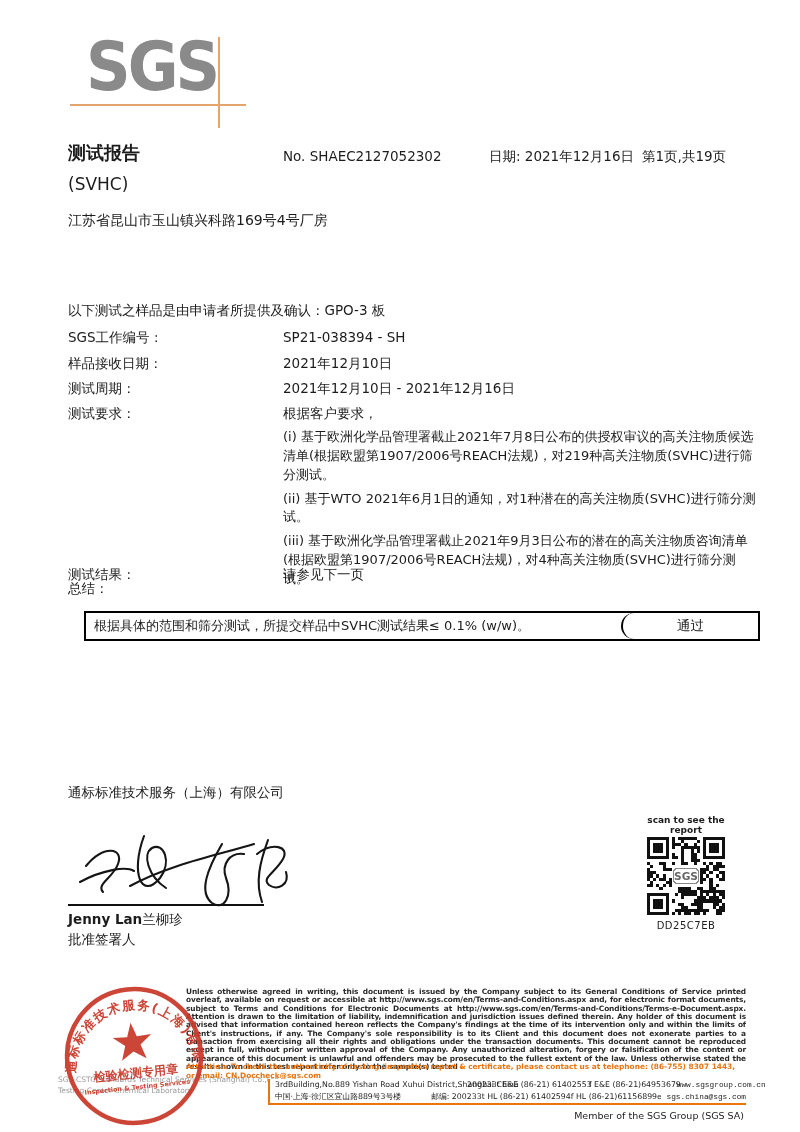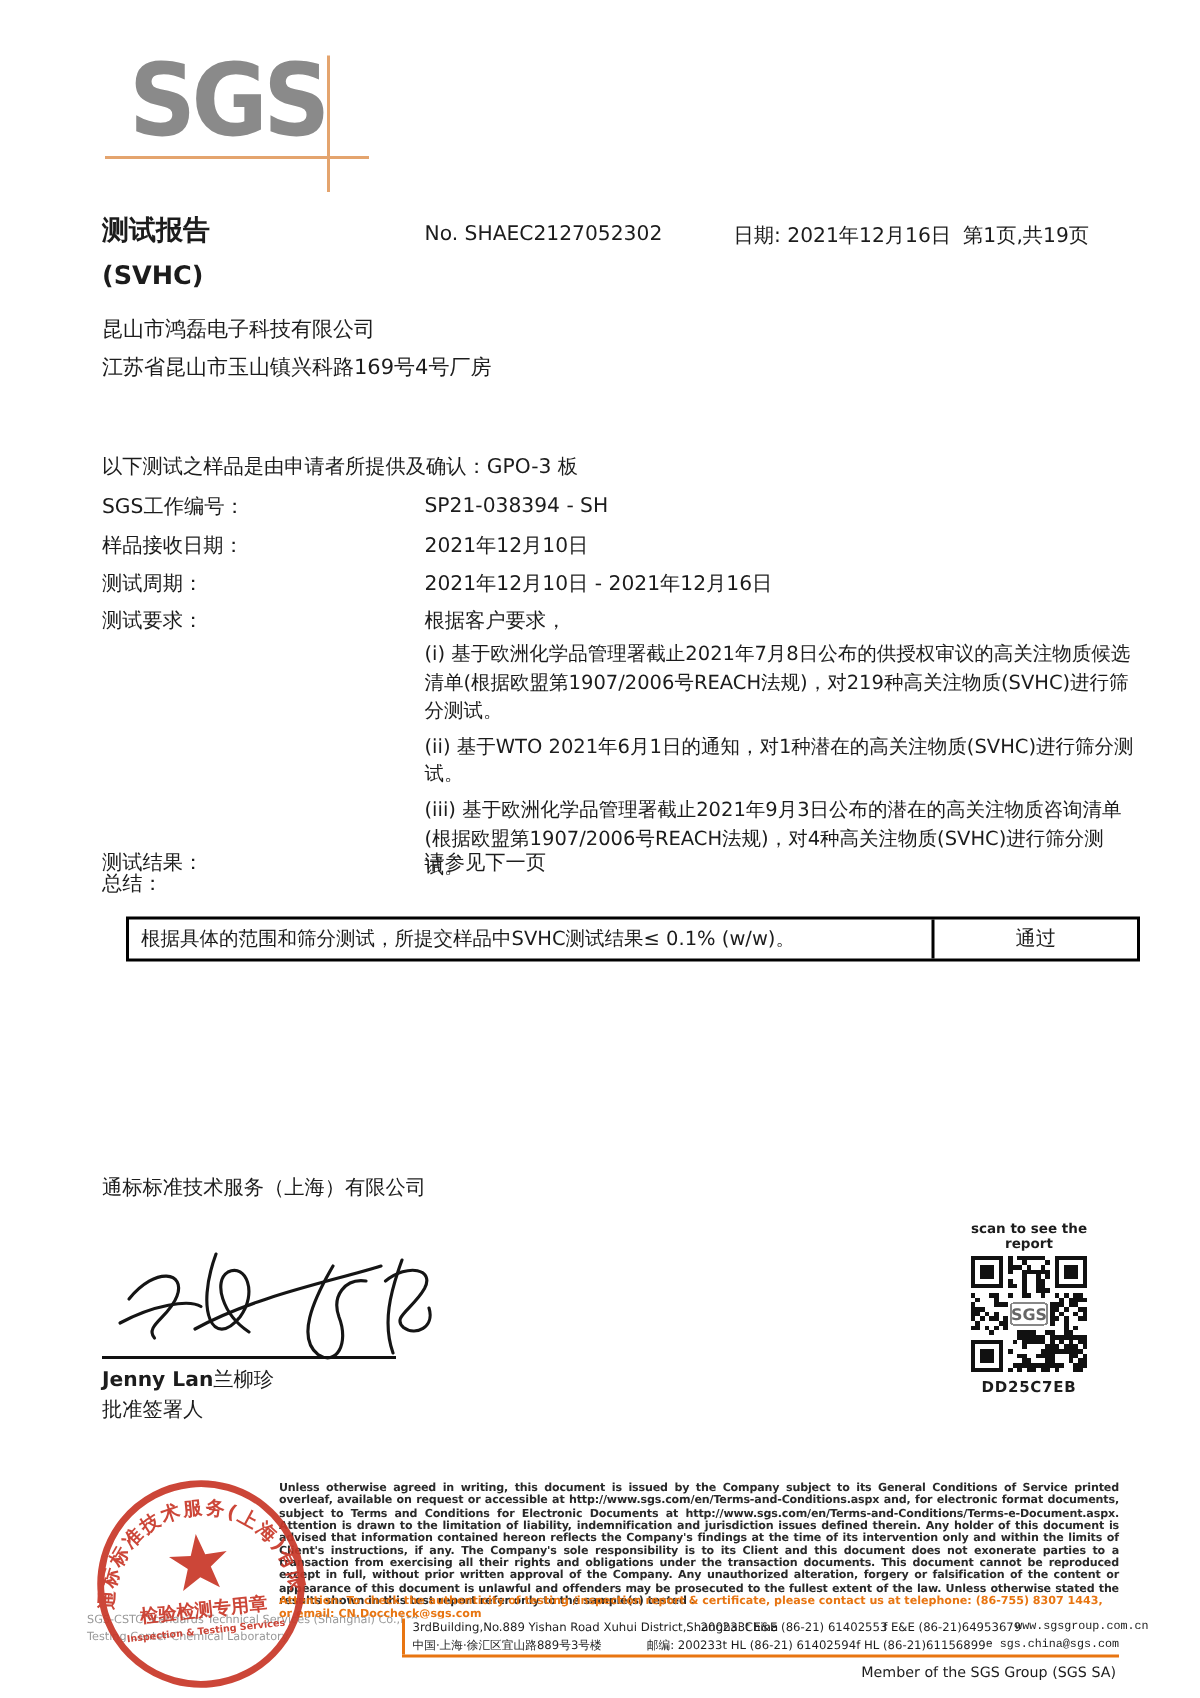--- a/index.html
+++ b/index.html
@@ -8,51 +8,51 @@
   .abs{position:absolute;}
 
   
   .logo-text{left:86px;top:34px;font-size:62px;font-weight:bold;color:#8a8a8a;
              letter-spacing:-3px;line-height:1;transform:scaleY(1.08);transform-origin:top left;}
   .logo-hline{left:70px;top:104px;width:176px;height:2px;background:#e4a46e;}
   .logo-vline{left:218px;top:37px;width:2px;height:91px;background:#e4a46e;}
 
   
   .report-title{left:68px;top:141px;font-size:18px;font-weight:bold;}
-  .report-subtitle{left:68px;top:174px;font-size:17px;font-weight:bold;}
+  .report-subtitle{left:68px;top:174px;font-size:17px;font-weight:normal;}
   .report-no{left:283px;top:148px;font-size:13.5px;}
   .date-label{left:489px;top:148px;font-size:13.5px;}
   .page-label{left:642px;top:148px;font-size:13.5px;}
 
   .applicant{left:68px;top:208px;font-size:14px;line-height:25px;}
 
   .sample-intro{left:68px;top:302px;font-size:13.5px;}
 
   .info-label{left:68px;font-size:13.5px;}
   .info-value{left:283px;font-size:13.5px;}
   .req-items{left:283px;top:428px;width:478px;font-size:13px;line-height:1.45;}
   .req-items p{margin:0 0 5px 0;}
 
   .summary-label{left:68px;top:580px;font-size:13.5px;}
   .summary-box{left:84px;top:611px;width:676px;height:30px;border:2px solid #000;
                display:flex;align-items:center;box-sizing:border-box;}
   .summary-text{flex:1;padding:0 8px;font-size:13px;}
   .summary-verdict{width:135px;border-left:2px solid #000;align-self:stretch;
-                   display:flex;align-items:center;justify-content:center;font-size:13.5px;}
+                   display:flex;align-items:center;justify-content:center;font-size:13.5px;border-radius:13px;}
 
   .sig-company{left:68px;top:781px;font-size:13.5px;line-height:22px;}
   .sig-svg{left:72px;top:816px;}
   .sig-line{left:68px;top:904px;width:196px;height:2px;background:#111;}
   .sig-name{left:68px;top:911px;font-size:13.5px;}
   .sig-name b{font-weight:bold;}
   .sig-title{left:68px;top:931px;font-size:13.5px;}
 
   .qr-block{left:634px;top:815px;width:104px;text-align:center;}
   .qr-caption{font-size:9px;font-weight:bold;margin-bottom:2px;}
-  .qr-code-label{font-size:10px;letter-spacing:.5px;margin-top:1px;font-weight:bold;}
+  .qr-code-label{font-size:10px;letter-spacing:.5px;margin-top:1px;}
 
   
   .stamp{left:58px;top:980px;z-index:3;opacity:.93;transform:rotate(-6deg);}
   .company-en{left:58px;top:1074px;width:225px;font-size:7.5px;line-height:11px;color:#9a9a9a;}
   .disclaimer{left:186px;top:988px;width:560px;font-size:7.4px;line-height:8.35px;
               text-align:justify;font-weight:bold;color:#2a2a2a;letter-spacing:-.1px;}
   .attention{left:186px;top:1063px;width:560px;font-size:7.4px;line-height:8.5px;
              font-weight:bold;color:#e87511;}
   .addr-block{left:268px;top:1079px;width:478px;border-left:2px solid #e87511;
               padding-left:5px;box-sizing:border-box;z-index:2;background:#fff;}
@@ -72,21 +72,20 @@
 <div class="abs logo-hline"></div>
 <div class="abs logo-vline"></div>
 
 <div class="abs report-title">测试报告</div>
 <div class="abs report-subtitle">(SVHC)</div>
 <div class="abs report-no">No. SHAEC2127052302</div>
 <div class="abs date-label">日期: 2021年12月16日</div>
 <div class="abs page-label">第1页,共19页</div>
 
 <div class="abs applicant">
-  <div>昆山市鸿磊电子科技有限公司</div>
   <div>江苏省昆山市玉山镇兴科路169号4号厂房</div>
 </div>
 
 <div class="abs sample-intro">以下测试之样品是由申请者所提供及确认：GPO-3 板</div>
 
 <div class="abs info-label" style="top:329px">SGS工作编号：</div>
 <div class="abs info-value" style="top:329px">SP21-038394 - SH</div>
 <div class="abs info-label" style="top:355px">样品接收日期：</div>
 <div class="abs info-value" style="top:355px">2021年12月10日</div>
 <div class="abs info-label" style="top:380px">测试周期：</div>

